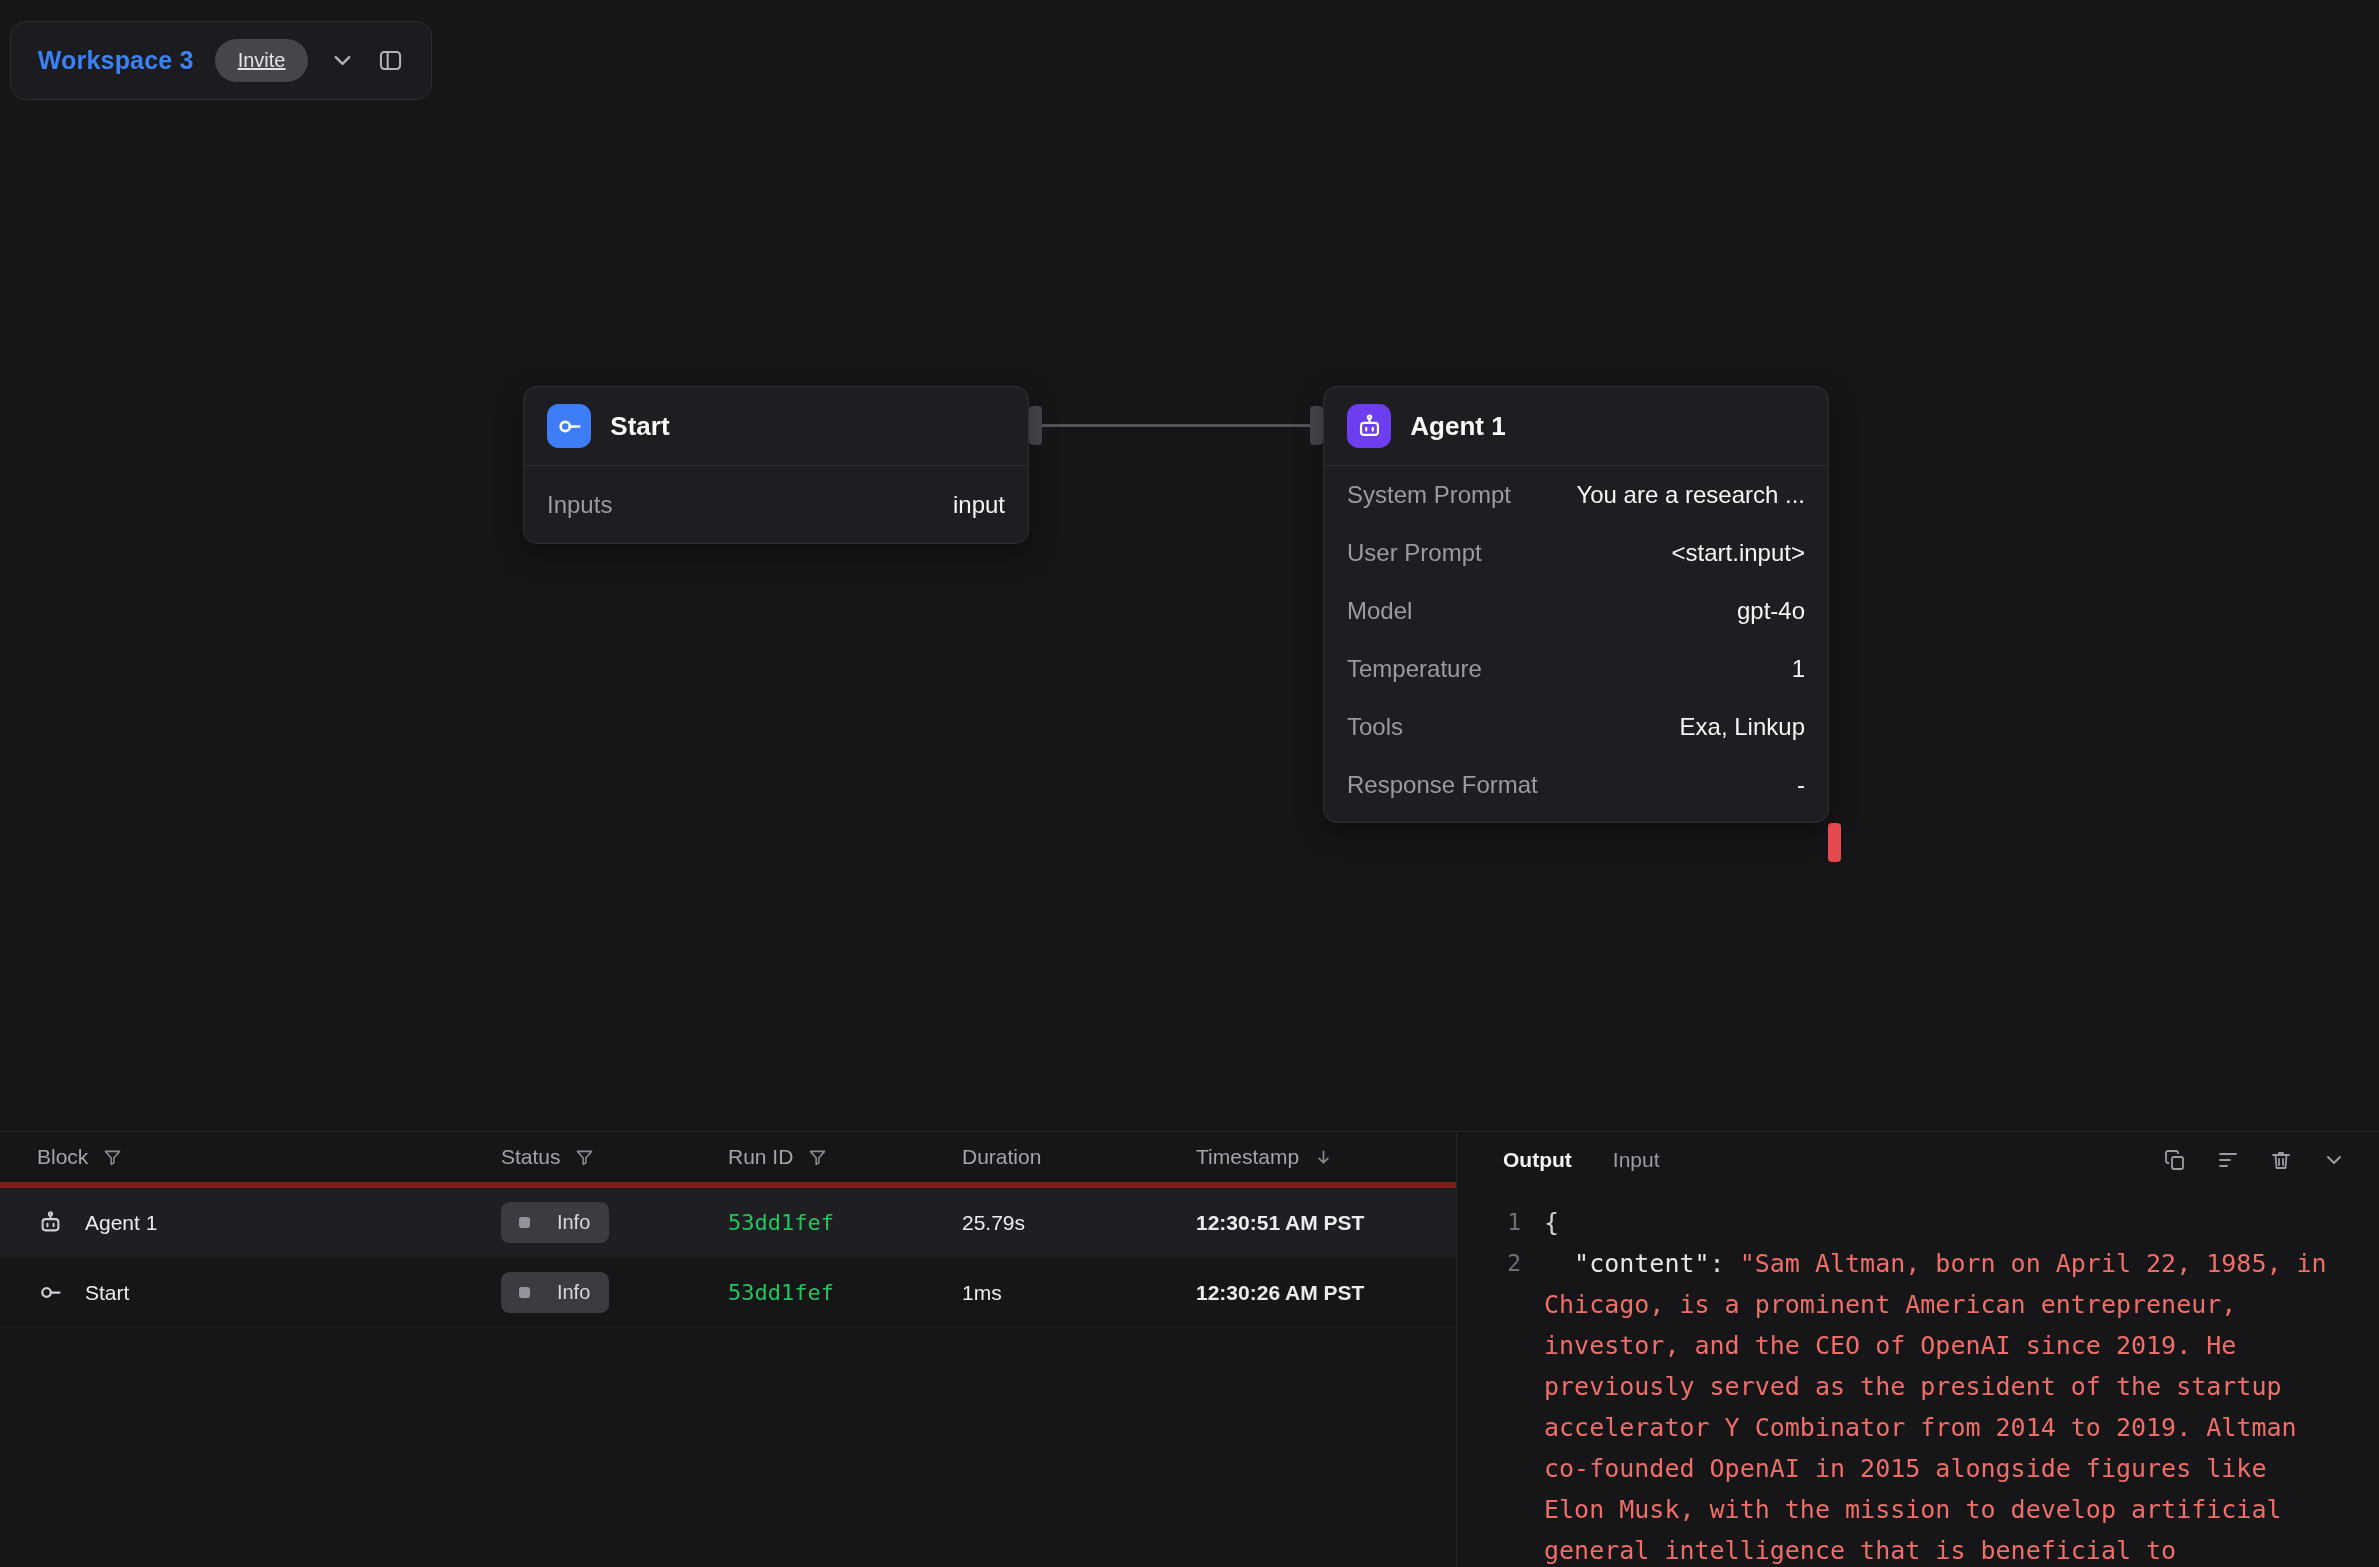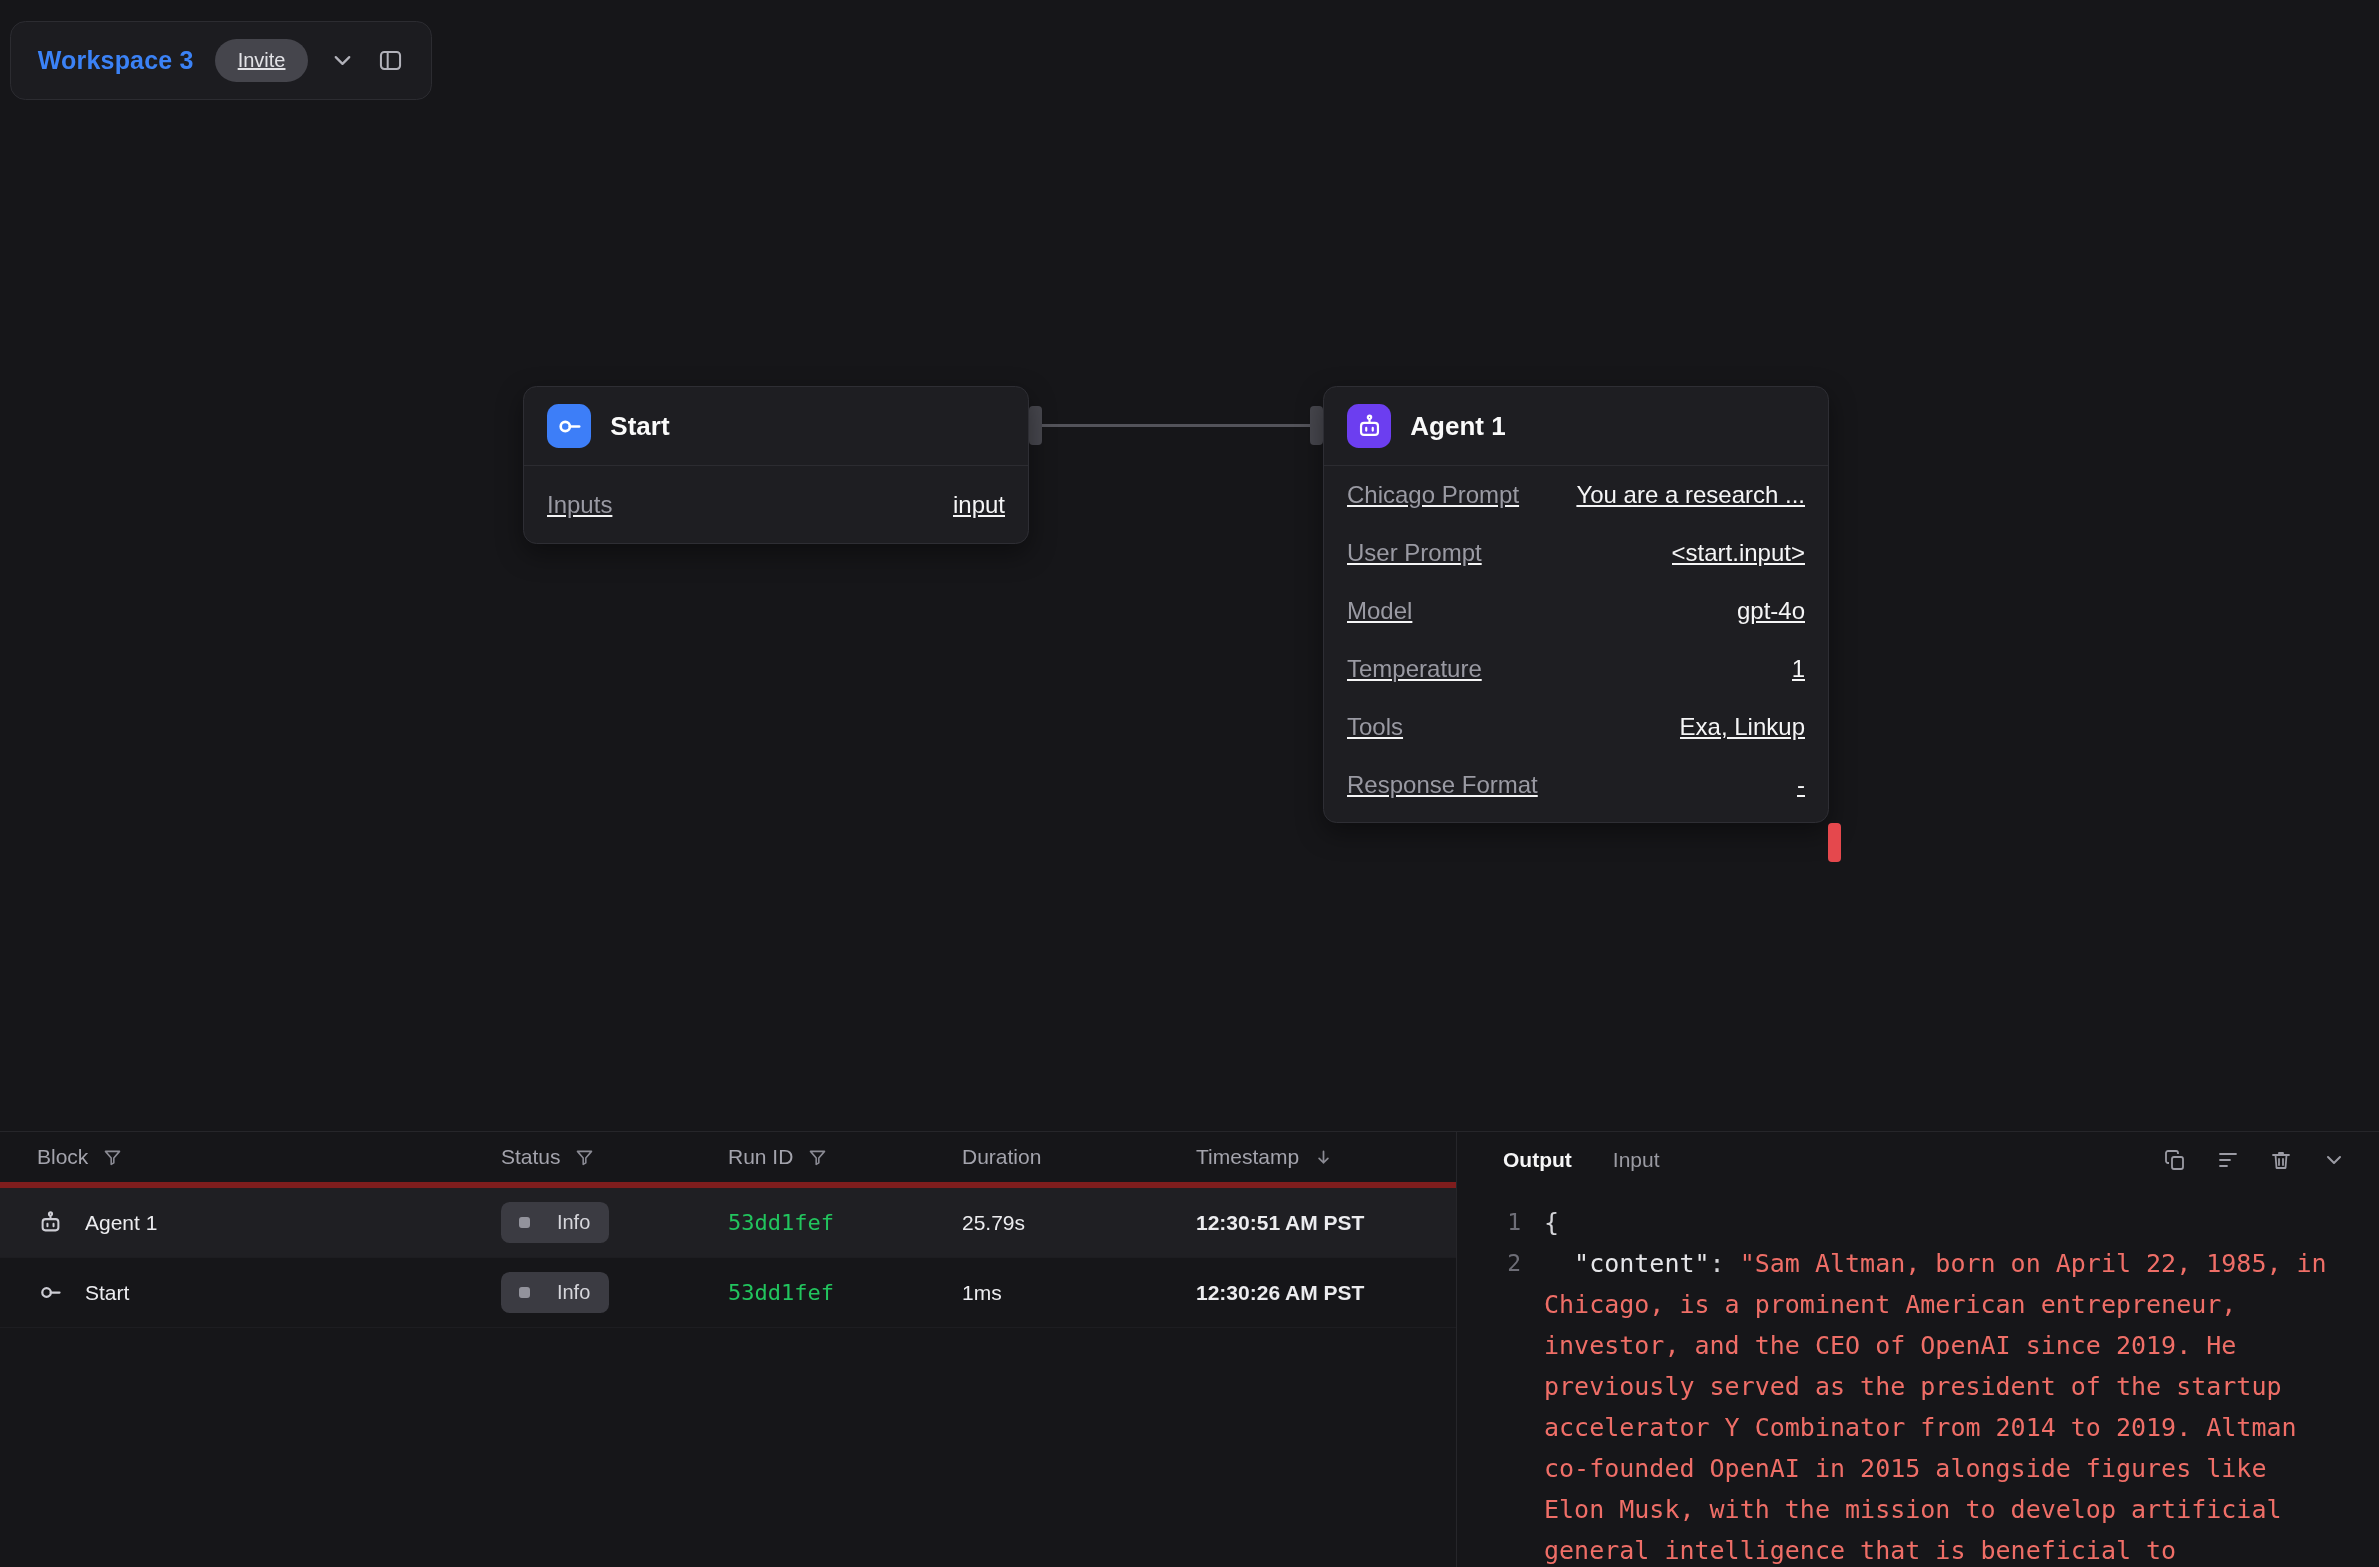--- a/index.html
+++ b/index.html
@@ -52,21 +52,21 @@
     display:flex; align-items:center; justify-content:center; color:#fff;
     flex:0 0 auto;
   }
   .node-icon svg { width:29px; height:29px; }
   .icon-blue { background:#3d7ef8; }
   .icon-purple { background:#6c3ef0; }
   .node-title { font-size:26px; font-weight:600; color:#fafafa; }
 
   .node-row {
     display:flex; align-items:center; justify-content:space-between;
-    padding:0 23px; font-size:24px; height:58px;text-decoration:underline;
+    padding:0 23px; font-size:24px; height:58px;
   }
   .start-node .node-row { height:77px; }
   .node-row .lbl { color:#9a9aa3; }
   .node-row .val { color:#f5f5f6; white-space:nowrap; overflow:hidden; text-overflow:ellipsis; max-width:290px; }
   .error-port {
     position:absolute; right:-12.6px; top:436px;
     width:12.6px; height:39px; border-radius:3.9px; background:#e5484d;
   }
 
   
@@ -149,21 +149,21 @@
         <svg viewBox="0 0 24 24" fill="none" stroke="currentColor" stroke-width="1.8">
             <rect x="5" y="9" width="14" height="10" rx="2.5"></rect>
             <path d="M12 9V5.8"></path>
             <circle cx="12" cy="4.4" r="1.4"></circle>
             <path d="M9.3 13.2v2.2M14.7 13.2v2.2" stroke-linecap="round"></path>
           </svg>
       </span>
       <span class="node-title">Agent 1</span>
     </div>
     <div class="node-row">
-      <span class="lbl">Chicago Prompt</span>
+      <span class="lbl">System Prompt</span>
       <span class="val">You are a research ...</span>
     </div>
     <div class="node-row">
       <span class="lbl">User Prompt</span>
       <span class="val">&lt;start.input&gt;</span>
     </div>
     <div class="node-row">
       <span class="lbl">Model</span>
       <span class="val">gpt-4o</span>
     </div>

